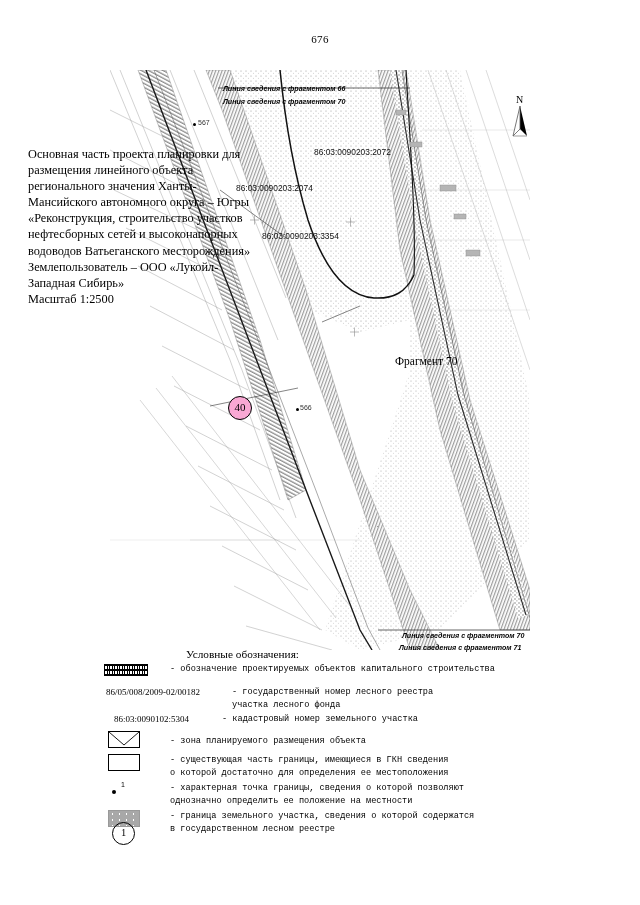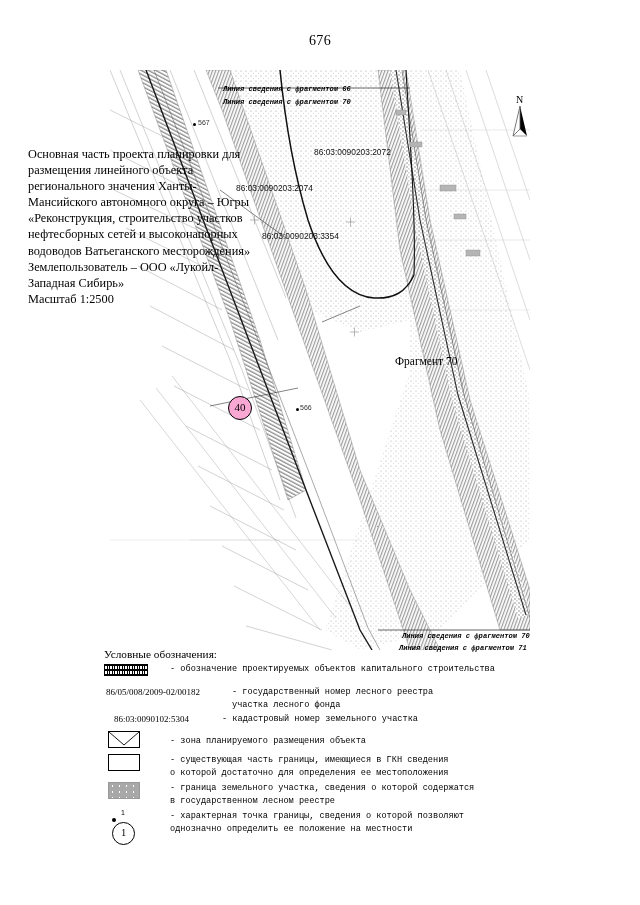--- a/index.html
+++ b/index.html
@@ -20,21 +20,21 @@
     left: 0; top: 0;
     width: 640px;
     height: 905px;
     background: #ffffff;
   }
   .page-number {
     position: absolute;
     left: 0; top: 33px;
     width: 640px;
     text-align: center;
-    font-size: 14px;
+    font-size: 11px;
     letter-spacing: 0.3px;
   }
   
   #map-area {
     position: absolute;
     left: 110px; top: 70px;
     width: 420px; height: 580px;
   }
   #map-svg { display: block; }
 
@@ -54,21 +54,21 @@
   .map-label {
     position: absolute;
     font-family: "Liberation Sans", sans-serif;
     font-size: 8.4px;
     color: #111;
     white-space: nowrap;
     z-index: 5;
   }
   .frag-line-label {
     position: absolute;
-    font-family: Liberation Mono, monospace;
+    font-family: Liberation Sans, sans-serif;
     font-style: italic;
     font-weight: bold;
     font-size: 7.1px;
     white-space: nowrap;
     z-index: 5;
     text-align: right;
   }
   .frag-title {
     position: absolute;
     font-family: "Liberation Serif", serif;
@@ -119,20 +119,21 @@
   
   #legend {
     position: absolute;
     left: 104px; top: 648px;
     width: 440px;
     font-family: "Liberation Serif", serif;
     z-index: 7;
   }
   #legend-title {
     font-size: 11.3px;
+    margin-left: 82px;
     margin-bottom: 3px;
   }
   .legend-row {
     position: relative;
     min-height: 15px;
   }
   .legend-sym {
     position: absolute;
     left: 0; top: 0;
   }
@@ -423,37 +424,37 @@
     <div class="legend-row" style="height:26px; margin-top:2px;">
       <div class="legend-sym" style="left:4px; top:0px;">
         <div class="sym-box dotted"></div>
       </div>
       <div class="legend-text">- существующая часть границы, имеющиеся в ГКН сведения</div>
       <div class="legend-text">о которой достаточно для определения ее местоположения</div>
     </div>
 
     <div class="legend-row" style="height:26px; margin-top:2px;">
       <div class="legend-sym" style="left:4px; top:0px;">
-        <div class="sym-box filled"></div>
-      </div>
-      <div class="legend-text">- граница земельного участка, сведения о которой содержатся</div>
-      <div class="legend-text">в государственном лесном реестре</div>
-    </div>
-
-    <div class="legend-row" style="height:26px; margin-top:2px;">
-      <div class="legend-sym" style="left:4px; top:0px;">
         <div class="sym-dotpt">
           <div class="d"></div>
           <div class="t">1</div>
         </div>
       </div>
       <div class="legend-text">- характерная точка границы, сведения о которой позволяют</div>
       <div class="legend-text">однозначно определить ее положение на местности</div>
     </div>
 
+    <div class="legend-row" style="height:26px; margin-top:2px;">
+      <div class="legend-sym" style="left:4px; top:0px;">
+        <div class="sym-box filled"></div>
+      </div>
+      <div class="legend-text">- граница земельного участка, сведения о которой содержатся</div>
+      <div class="legend-text">в государственном лесном реестре</div>
+    </div>
+
     <div class="legend-row" style="height:24px; margin-top:-14px;">
       <div class="legend-sym" style="left:4px; top:0px;">
         <div class="sym-circle">1</div>
       </div>
     </div>
   </div>
 
 </div>
 
 </body></html>

